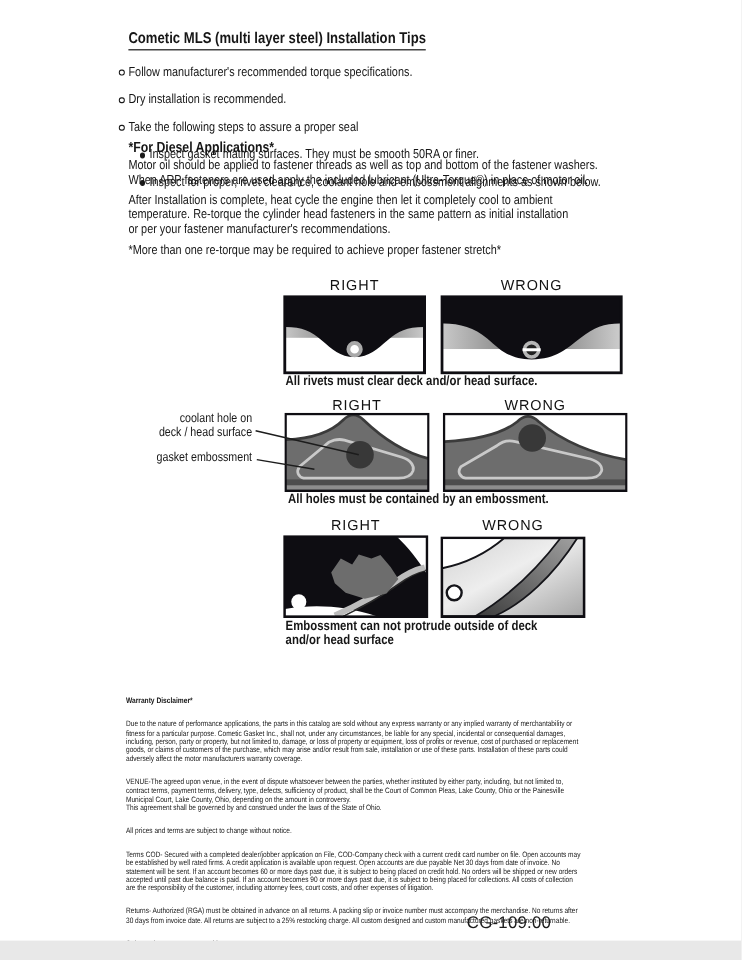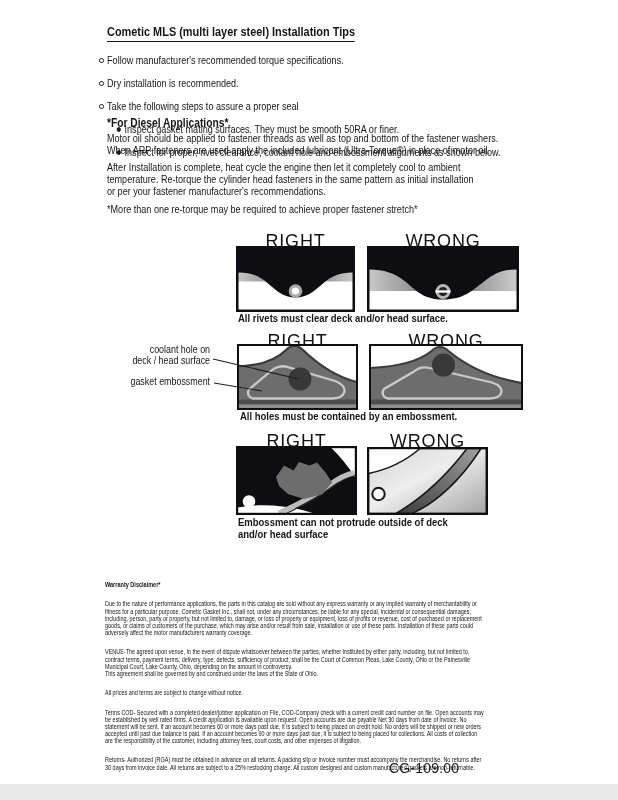--- a/index.html
+++ b/index.html
@@ -14,21 +14,21 @@
             margin:3.2px 4px 0 0;background:transparent;}
   .brow.sub{margin-left:21px;}
   .brow.sub .mk{background:#1a1a1a;width:3.4px;height:3.4px;}
   .h2{position:absolute;left:107px;top:116px;font-size:12.2px;font-weight:bold;}
   .para{position:absolute;left:107px;width:560px;font-size:10.8px;line-height:11.9px;}
   #para1{top:133px;} #para2{top:162px;} #note{top:204px;}
   .fig{position:absolute;}
   #fig1{left:236px;top:231px;width:320px;height:105px;}
   #fig2{left:237px;top:331px;width:320px;height:100px;}
   #fig3{left:236px;top:431px;width:320px;height:115px;}
-  .fig-label{position:absolute;top:0;text-align:center;font-size:18px;letter-spacing:0.8px;color:#121212;}
+  .fig-label{position:absolute;top:0;text-align:center;font-size:12px;letter-spacing:0.8px;color:#121212;}
   .fig svg{position:absolute;display:block;}
   .caption{position:absolute;font-size:11.3px;font-weight:bold;line-height:11.8px;width:400px;}
   .callout{position:absolute;left:95px;width:137px;font-size:10.6px;line-height:11.2px;text-align:right;}
   #callout-coolant{top:344px;} #callout-emboss{top:376px;}
   .leader{position:absolute;left:205px;top:346px;z-index:5;}
   .legal{position:absolute;left:105px;top:574px;width:560px;font-size:6.5px;line-height:7.15px;}
   .legal .lh{font-weight:bold;font-size:6.6px;margin:0 0 5px 0;}
   .legal p{margin:0 0 5px 0;}
   .footer-code{position:absolute;left:389px;top:760px;font-size:14px;letter-spacing:0.2px;color:#1c1c1c;}
 </style>

